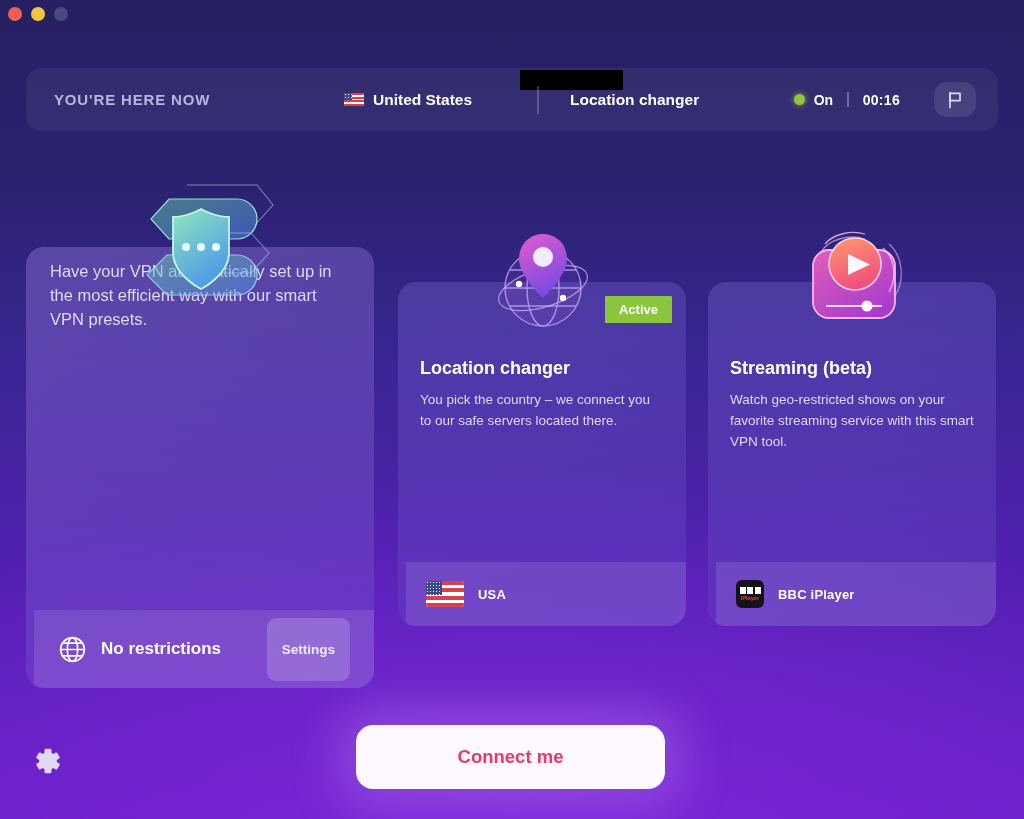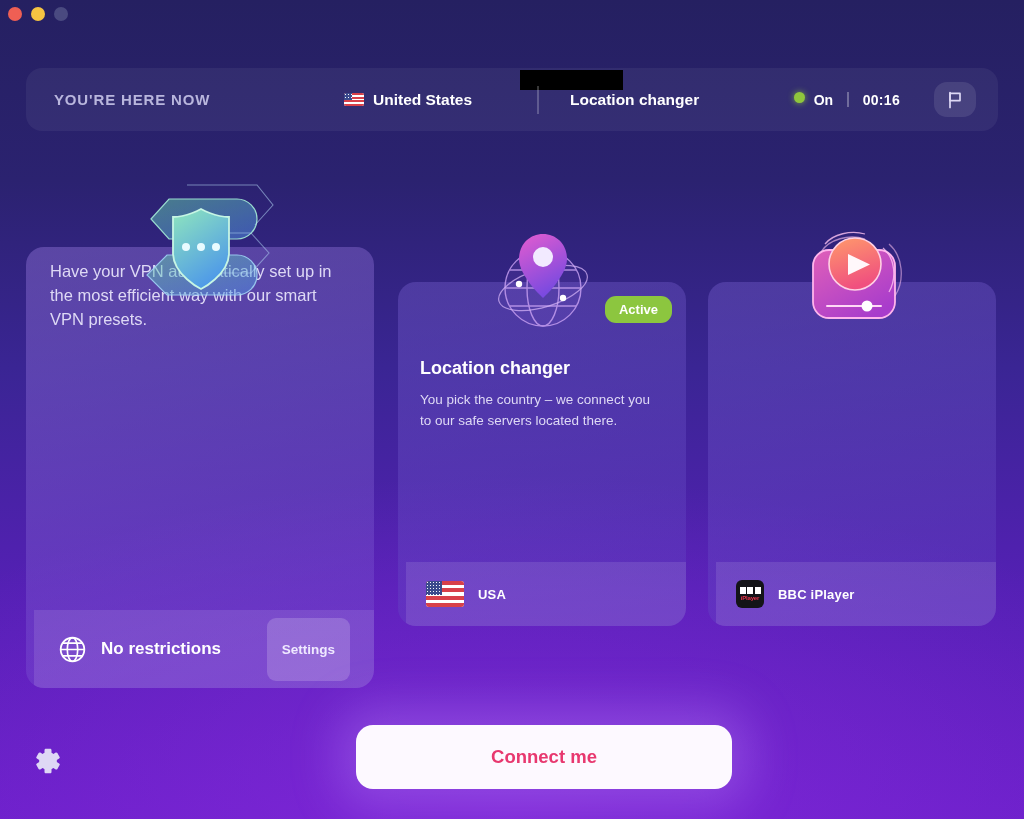--- a/index.html
+++ b/index.html
@@ -35,21 +35,21 @@
   }
   .country-block {
     position:absolute; left:318px; top:0; height:100%;
     display:flex; flex-direction:row; justify-content:center;
   }
   .country-row { display:flex; align-items:center; gap:9px; }
   .country-name { font-size:15.5px; font-weight:700; color:#fff; }
   .redacted { width:103px; height:20px; background:#000; margin-left:48px; margin-top:2px; }
   .vdiv { position:absolute; left:511px; top:18px; width:1.5px; height:28px; background:rgba(255,255,255,0.22); }
   .mode-name { position:absolute; left:544px; font-size:15.5px; font-weight:700; color:#fff; }
-  .status-wrap { position:absolute; right:98px; display:flex; gap:9px; }
+  .status-wrap { position:absolute; right:98px; display:flex; align-items:center; gap:9px; }
   .status-dot { width:11px; height:11px; border-radius:50%; background:#8fc63d; box-shadow:0 0 6px rgba(143,198,61,0.8); }
   .status-on { font-size:14px; font-weight:600; color:#ffffff; }
   .sep { width:1.5px; height:15px; background:rgba(255,255,255,0.3); margin:0 5px; }
   .timer { font-size:14px; font-weight:700; color:#fff; letter-spacing:0.3px; }
   .flag-btn {
     position:absolute; right:22px; width:42px; height:35px;
     background:rgba(255,255,255,0.1); border-radius:13px;
     display:flex; align-items:center; justify-content:center; cursor:pointer;
   }
 
@@ -97,32 +97,32 @@
   .settings-btn {
     margin-left:auto; background:rgba(255,255,255,0.18); color:#efe9ff;
     font-size:13.5px; font-weight:600; padding:24px 15px; border-radius:9px;
     border:none; cursor:pointer; font-family:inherit;
   }
   .globe-ic { width:29px; height:29px; flex:0 0 29px; }
 
   .badge {
     position:absolute; right:14px; top:14px;
     background:#8cc63f; color:#fff; font-size:13px; font-weight:700;
-    padding:6px 14px; border-radius:11px;
+    padding:6px 14px; border-radius:1px;
   }
 
   
   .icon-art { position:absolute; pointer-events:none; }
   .icon-smart { left:129px; top:171px; width:145px; height:152px; }
   .icon-loc   { left:489px; top:226px; width:108px; height:110px; }
   .icon-str   { left:799px; top:226px; width:110px; height:108px; }
 
   
   .connect {
-    position:absolute; left:356px; top:725px; width:376px; height:64px;
+    position:absolute; left:356px; top:725px; width:309px; height:64px;
     background:#fdf9ff; border:none; border-radius:17px; cursor:pointer;
     color:#e8386f; font-size:18.5px; font-weight:700; font-family:inherit;
     box-shadow:0 0 48px 18px rgba(190,140,255,0.33);
   }
   .gear-btn { position:absolute; left:30px; top:744px; width:34px; height:34px; cursor:pointer; }
 
   .bbc-logo { width:28px; height:28px; flex:0 0 28px; border-radius:6px; background:#141418;
               display:flex; flex-direction:column; align-items:center; justify-content:center; gap:1px; }
   .bbc-top { display:flex; gap:1.5px; }
   .bbc-sq { width:6px; height:7px; background:#fff; }
@@ -195,20 +195,24 @@
     <div class="card-footer">
       <span class="usflag" style="width:38px;height:26px;border-radius:3px;">
         <span class="stripes"></span>
           <span class="canton"></span>
       </span>
       <span class="footer-label">USA</span>
     </div>
   </div>
 
   <div class="card str">
+    <div class="card-body">
+      <div class="card-title">Streaming (beta)</div>
+      <div class="card-desc">Watch geo-restricted shows on your favorite streaming service with this smart VPN tool.</div>
+    </div>
     <div class="card-footer">
       <span class="bbc-logo">
         <span class="bbc-top">
             <i class="bbc-sq"></i>
             <i class="bbc-sq"></i>
             <i class="bbc-sq"></i>
           </span>
         <span class="bbc-bot">iPlayer</span>
       </span>
       <span class="footer-label">BBC iPlayer</span>

